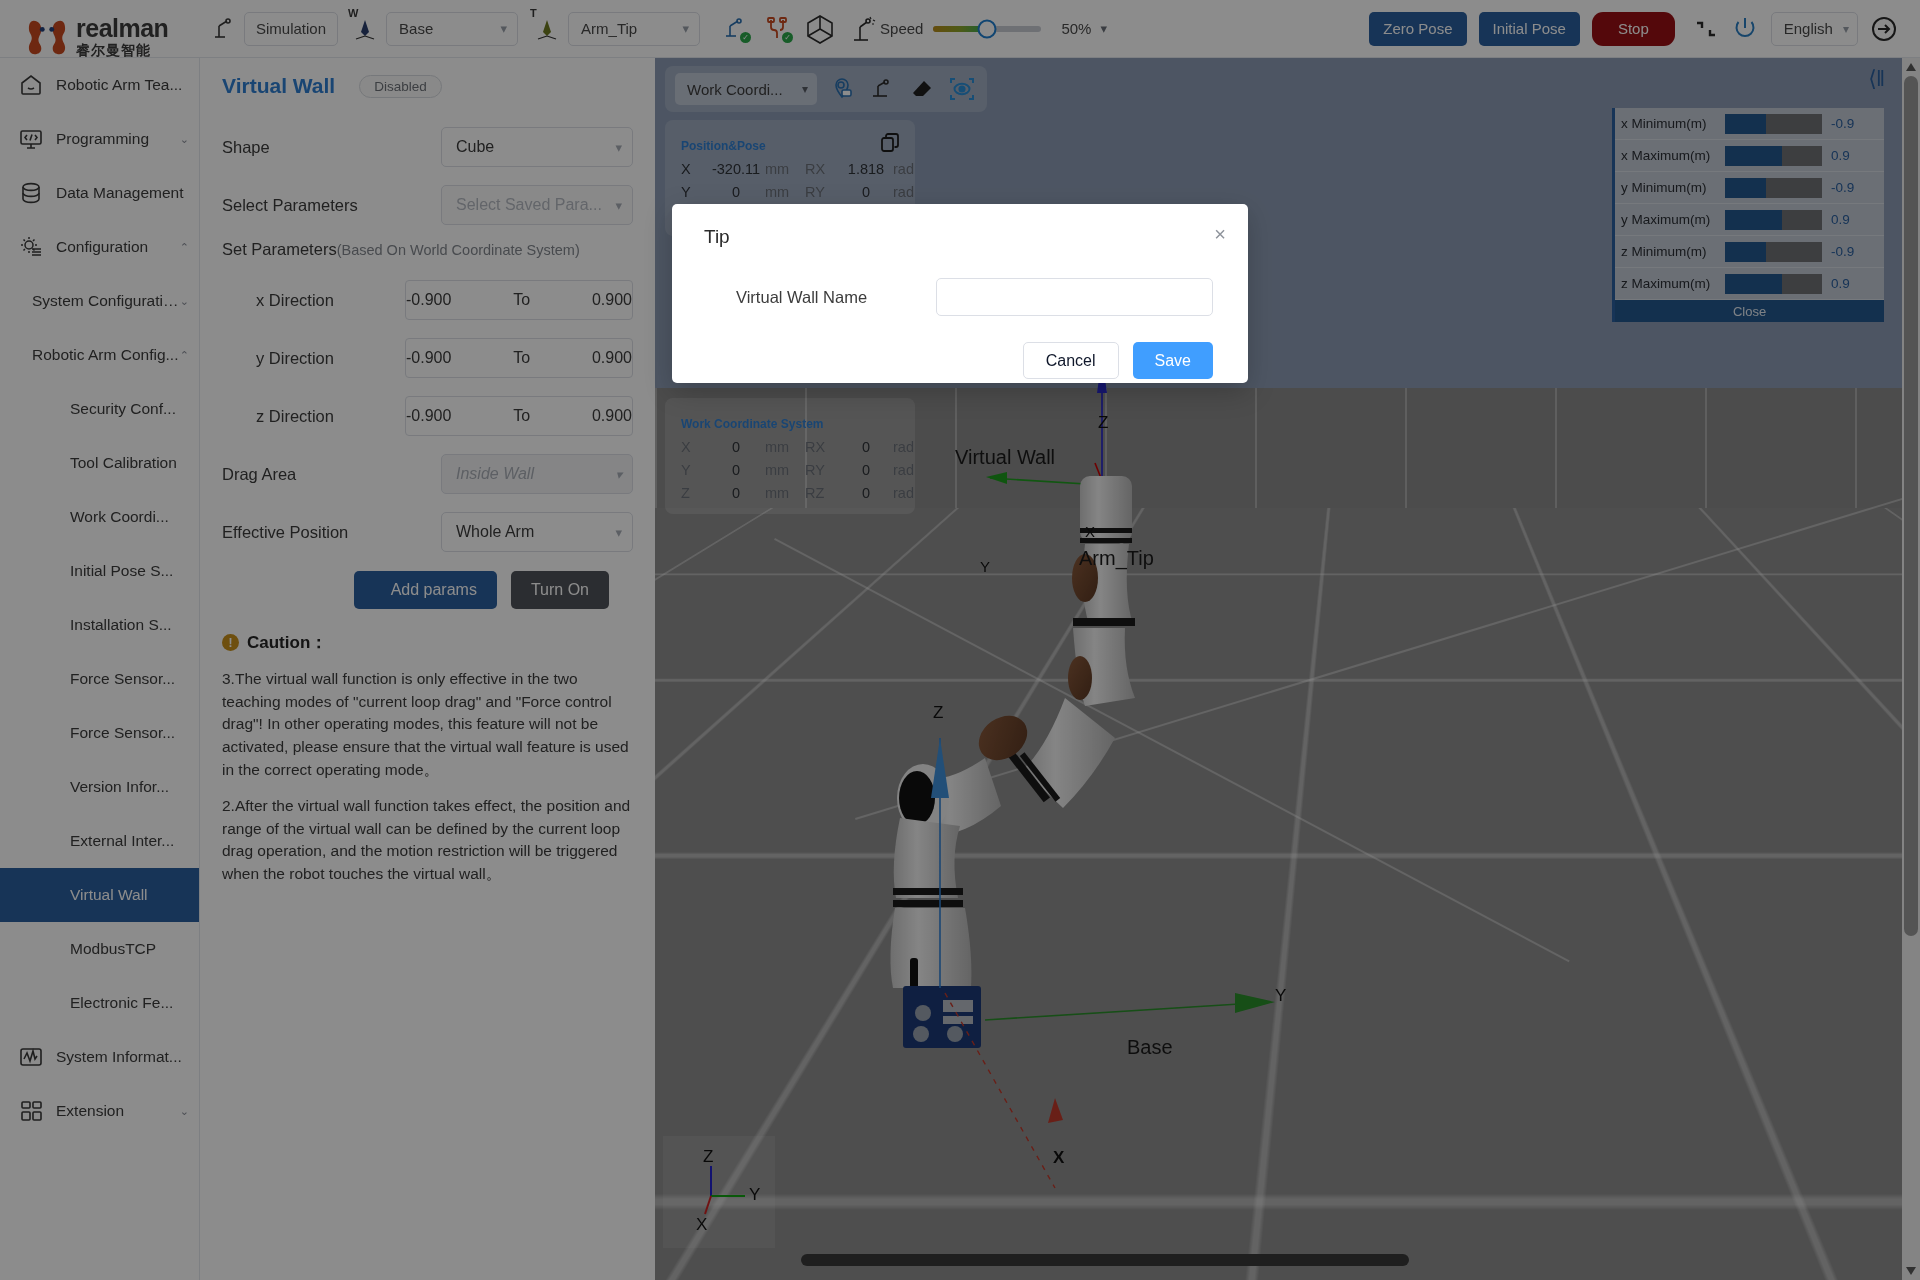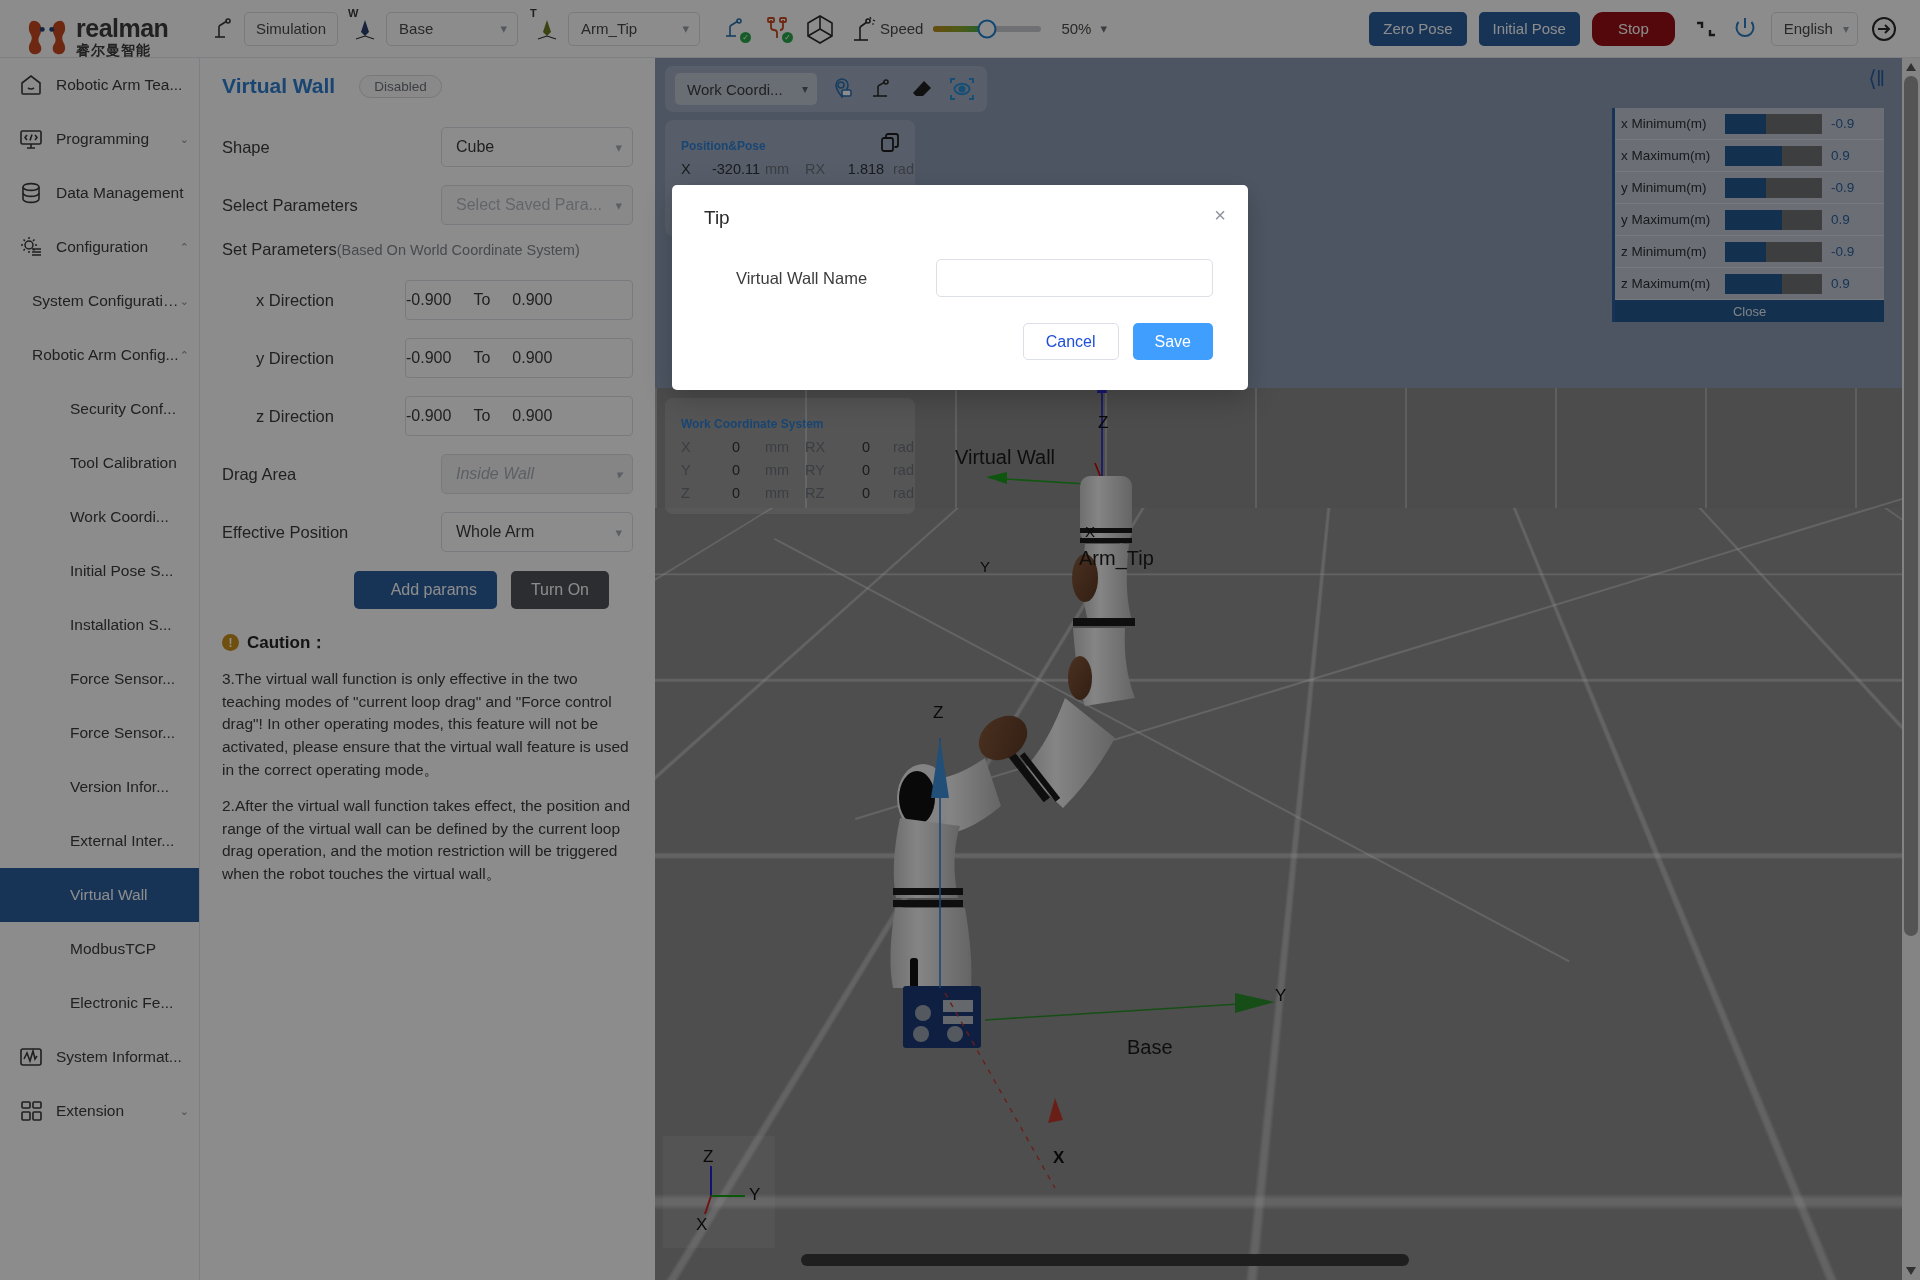--- a/index.html
+++ b/index.html
@@ -105,21 +105,21 @@
     display: flex; align-items: center; justify-content: space-between; padding: 0 10px 0 14px;
     font-size: 16px; color: #3c3c3c;
   }
   .fsel.placeholder { color: #b4b9c1; background: #fafafa; }
   .fsel.disabled { background: #f2f3f5; color: #a9aeb6; font-style: italic; }
   .fsel .cv { font-size: 13px; color: #a8aeb7; }
   .section-title { font-size: 16.5px; color: #3c3c3c; margin: 8px 0 18px 0; }
   .section-title .sub { color: #83888f; font-size: 14.5px; }
   .range {
     width: 228px; height: 40px; border: 1px solid #dcdfe6; border-radius: 4px; background: #fff;
-    display: flex; align-items: center; justify-content: flex-start; font-size: 16px; color: #3c3c3c; gap: 22px;
+    display: flex; align-items: center; justify-content: space-between; font-size: 16px; color: #3c3c3c; gap: 22px;
   }
   .range .to { color: #3c3c3c; }
   .fbtns { display: flex; justify-content: flex-end; gap: 14px; margin: 16px 0 22px 0; padding-right: 24px;}
   .fbtn { height: 38px; border-radius: 5px; border: none; color: #fff; font-size: 16px; padding: 0 20px;
           cursor: pointer; font-family: inherit; }
   .fbtn.primary { background: #2a5f9e; padding-left: 37px; }
   .fbtn.dark    { background: #4f5259; }
 
   .caution-head { display: flex; align-items: center; font-size: 17px; font-weight: 700; color: #262626; margin-bottom: 14px; }
   .caution-head .cdot {
@@ -207,35 +207,35 @@
   }
   .vscroll-track {
     position: absolute; right: 0; top: 58px; width: 18px; height: 1222px; background: #f0f0f0; z-index: 45;
   }
   .vscroll-up { height: 18px; display:flex; align-items:center; justify-content:center; background:#f0f0f0;}
   .vscroll-thumb { position:absolute; top:18px; left:2px; width: 14px; height: 860px; background: #9a9a9a; border-radius: 7px; }
   .vscroll-down { position:absolute; bottom:0; left:0; width:18px; height:18px; display:flex; align-items:center; justify-content:center;}
 
   
   .modal {
-    position: absolute; left: 672px; top: 185px; width: 576px; background: #fff;
+    position: absolute; left: 672px; top: 204px; width: 576px; background: #fff;
     border-radius: 5px; z-index: 600; box-shadow: 0 8px 28px rgba(0,0,0,0.22);
-    padding: 22px 26px 30px 32px;
+    padding: 22px 26px 4px 32px;
   }
   .modal-title { font-size: 19px; color: #2b2b2b; }
   .modal-close { position: absolute; right: 22px; top: 20px; font-size: 20px; color: #8e939b; cursor: pointer; line-height: 1; }
   .modal-body { display: flex; align-items: center; margin-top: 30px; }
   .modal-lbl { font-size: 16.5px; color: #3c3c3c; width: 232px; padding-left: 32px; }
   .modal-input {
     flex: 1; height: 38px; border: 1px solid #dcdfe6; border-radius: 5px; outline: none;
     font-size: 15px; padding: 0 12px; font-family: inherit; color: #3c3c3c; margin-right: 9px;
   }
   .modal-foot { display: flex; justify-content: flex-end; gap: 14px; margin-top: 26px; padding-right: 9px;}
   .mbtn { height: 37px; border-radius: 5px; font-size: 16px; cursor: pointer; font-family: inherit; padding: 0 22px; }
-  .mbtn.cancel { background: #fff; border: 1px solid #dcdfe6; color: #1d4ed8; text-align: right; }
+  .mbtn.cancel { background: #fff; border: 1px solid #dcdfe6; color: #0f172a; text-align: right; }
   .mbtn.save { background: #409eff; border: none; color: #fff; }
 </style>
 </head>
 <body>
 
 <div id="root">
 
   <div class="viewport">
     <div class="floor"></div>
     <div class="floor2"></div>

